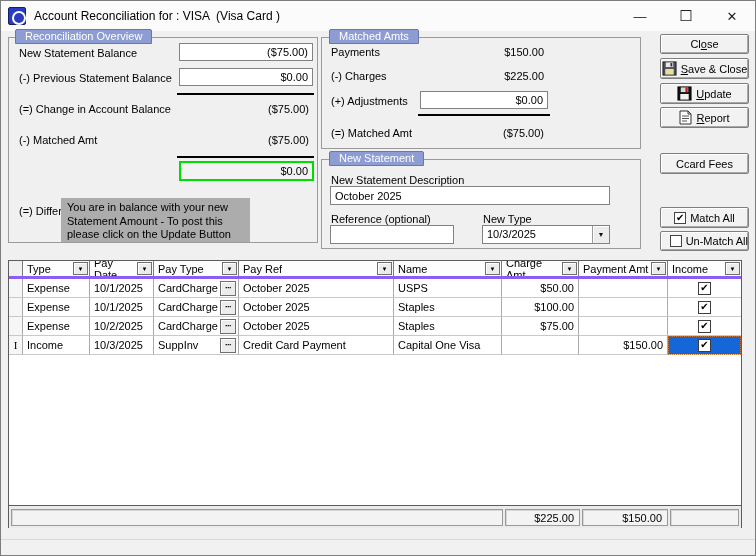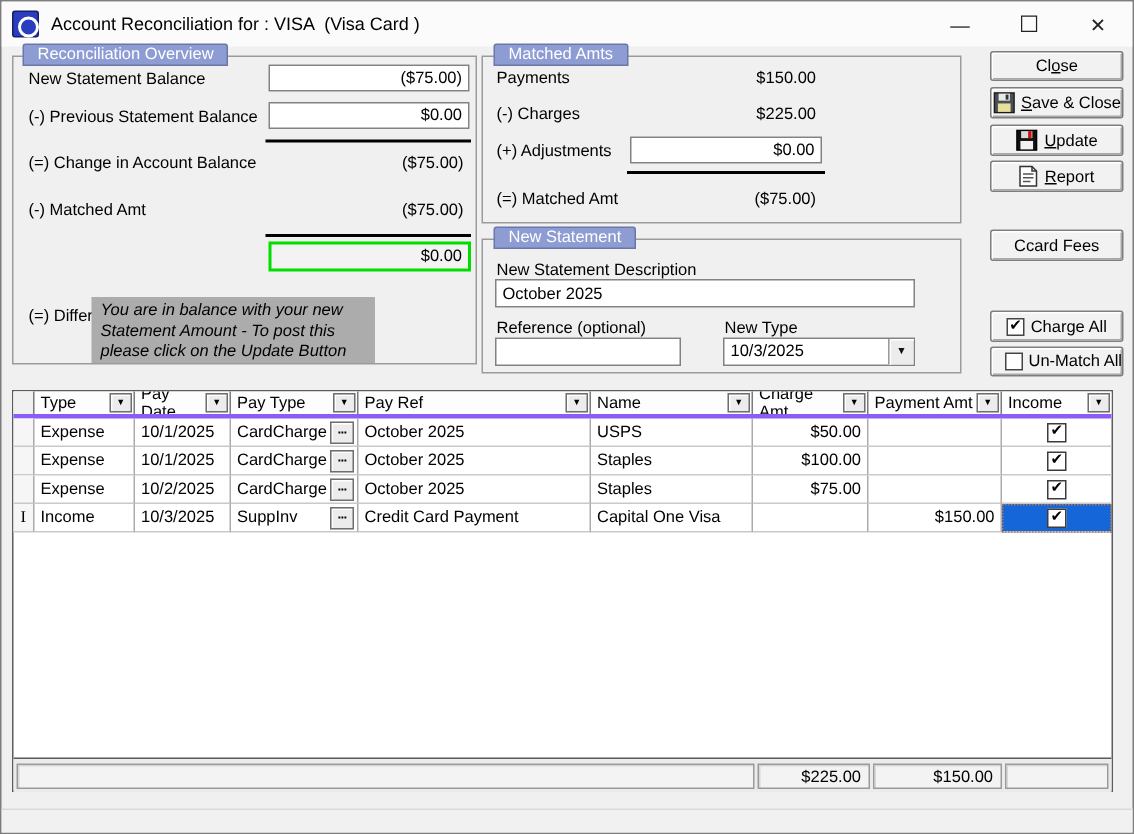--- a/index.html
+++ b/index.html
@@ -91,21 +91,21 @@
   <div class="lbl" style="left:18px; top:133px;">(-) Matched Amt</div>
   <div class="staticval" style="left:178px; top:133px; width:130px; position:absolute;">($75.00)</div>
 
   <div class="sep" style="left:176px; top:155px; width:137px;"></div>
 
   <div class="lbl" style="left:18px; top:182px;margin-top:22px;">(=) Difference Needed to Match</div>
   <div class="greenbox" style="left:178px; top:160px; width:135px; height:20px;">
     <span>$0.00</span>
   </div>
 
-  <div class="msgbox" style="left:60px; top:197px; width:189px; height:44px;font-style:italic;">
+  <div class="msgbox" style="left:60px; top:197px; width:189px; height:44px;">
     <div>You are in balance with your new</div>
     <div>Statement Amount - To post this</div>
     <div>please click on the Update Button</div>
   </div>
 
   <div class="group" style="left:320px; top:36px; width:320px; height:112px;"></div>
   <div class="gtab" style="left:328px; top:28px;">Matched Amts</div>
 
   <div class="lbl" style="left:330px; top:45px;">Payments</div>
   <div class="staticval" style="left:420px; top:45px; width:123px; position:absolute;">$150.00</div>
@@ -170,21 +170,21 @@
     </svg>
     <span><span></span><span class="key">R</span><span>eport</span></span>
   </div>
 
   <div class="btn" style="top:152px;">
     <span>Ccard Fees</span>
   </div>
 
   <div class="btn" style="top:206px;">
     <span class="cbx">✔</span>
-    <span>Charge All</span>
+    <span>Match All</span>
   </div>
 
   <div class="btn" style="top:230px; height:20px;justify-content:flex-end;">
     <span class="cbx"></span>
     <span>Un-Match All</span>
   </div>
 
   <div class="gridwrap">
 
     <div class="grow head">

